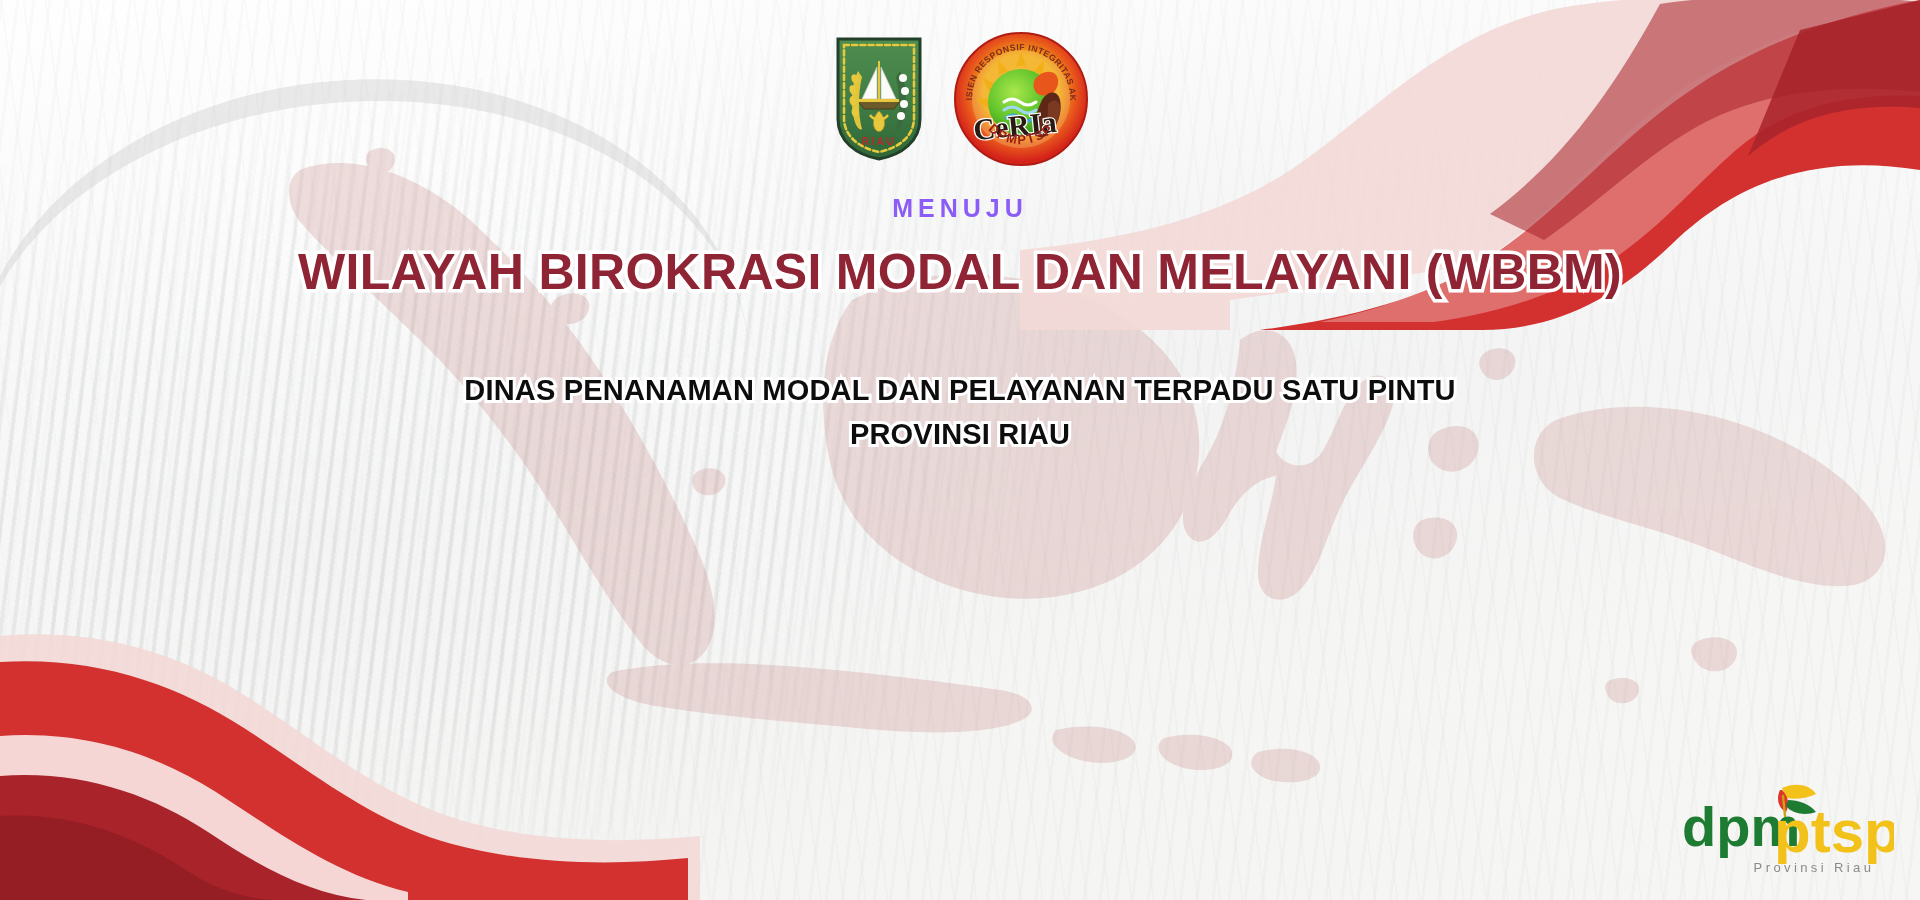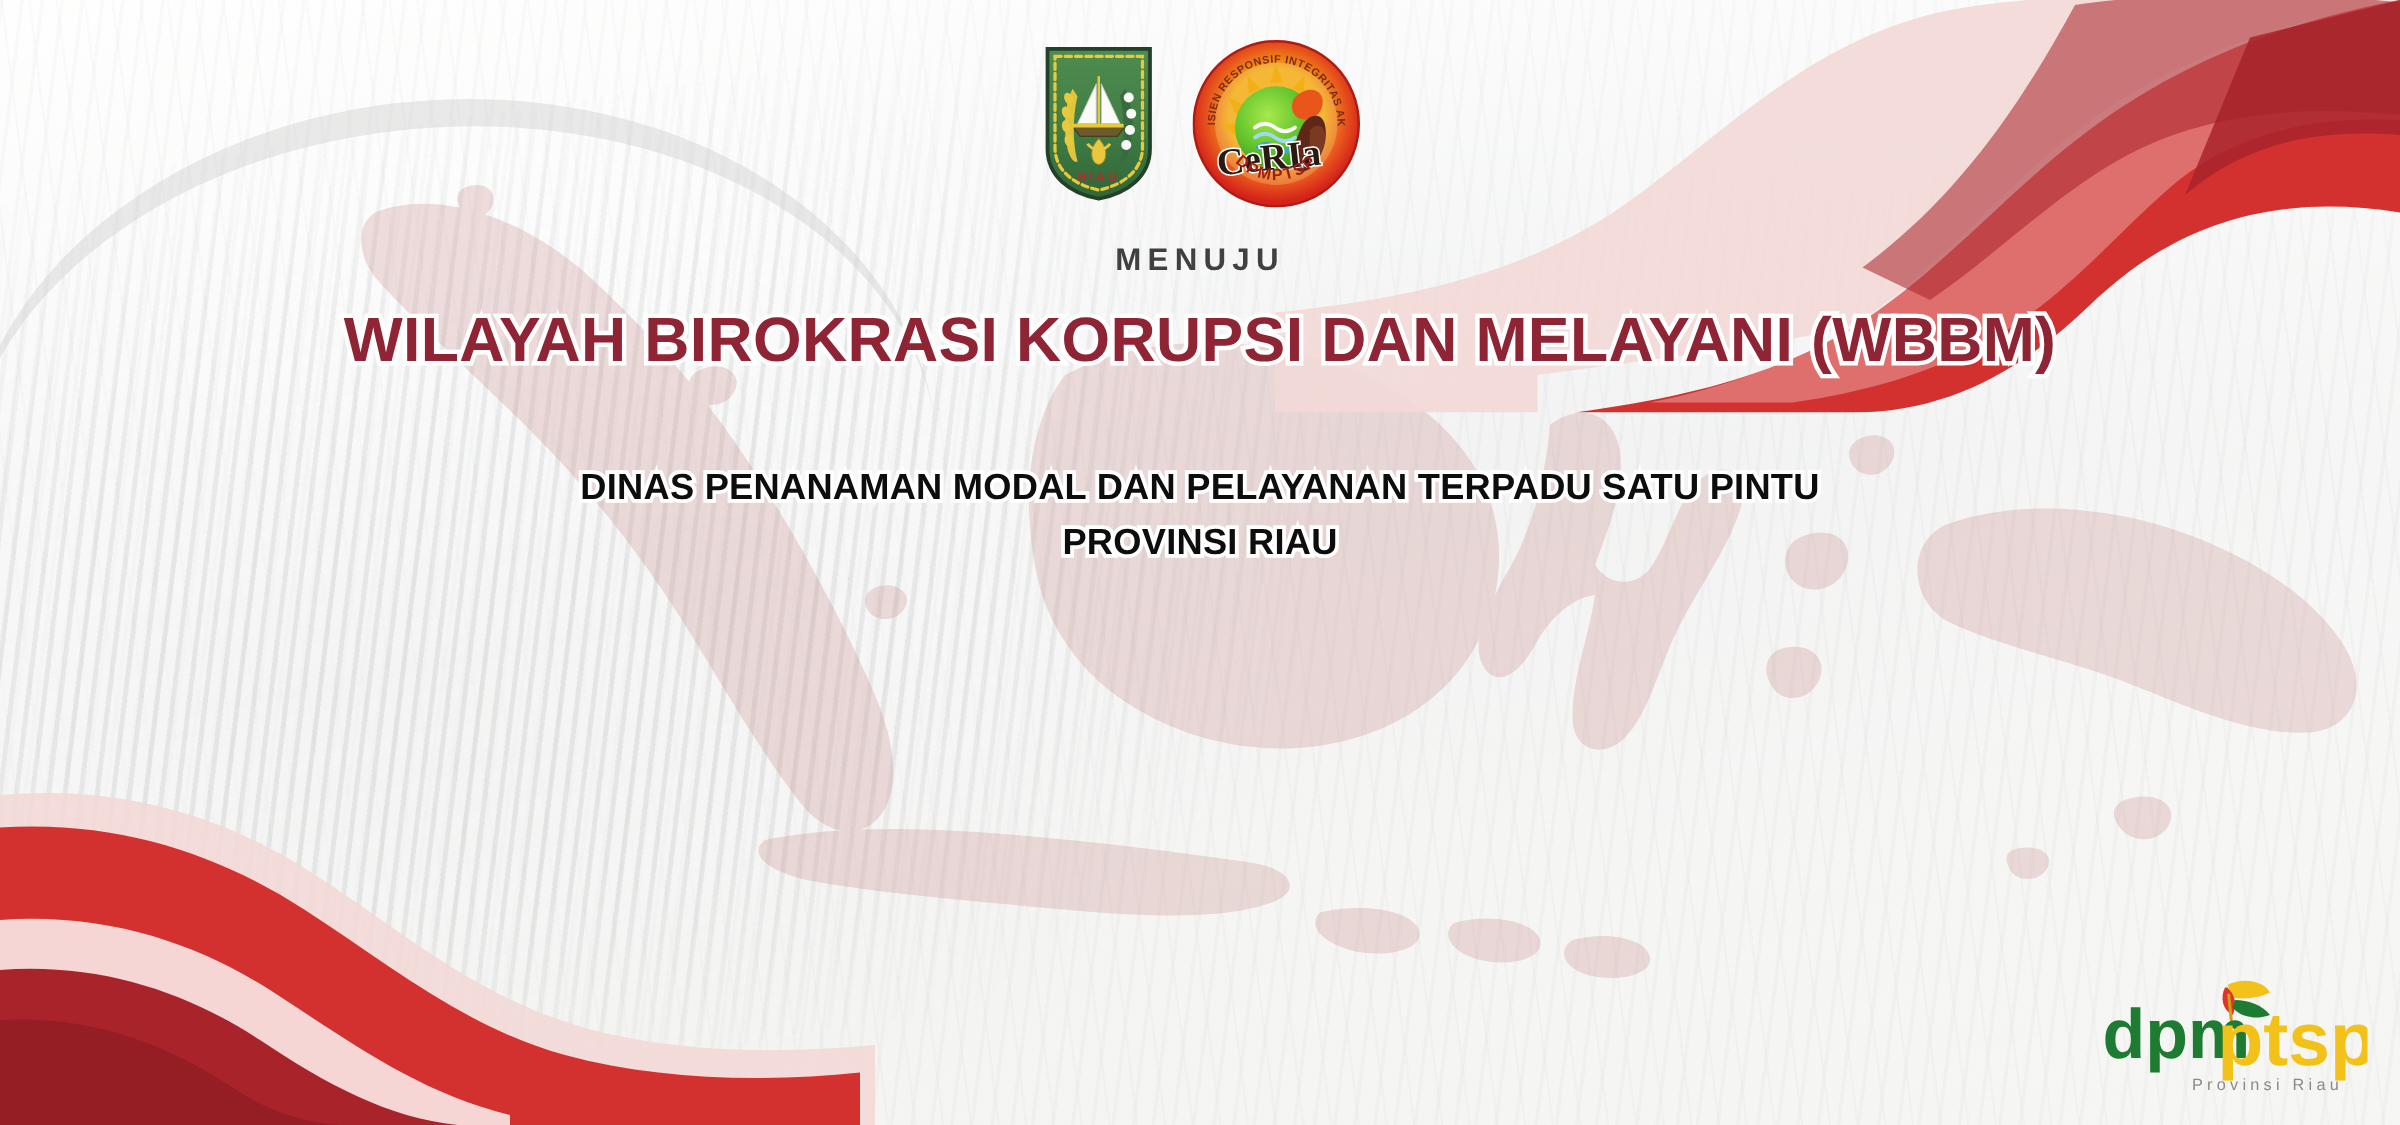--- a/index.html
+++ b/index.html
@@ -102,21 +102,21 @@
     margin-top:22px;
     -webkit-text-stroke:7px #ffffff;
     paint-order:stroke fill;
     letter-spacing:0.5px;
     white-space:nowrap;
   }
 
   .line-menuju {
     font-size:25px;
     font-weight:900;
-    color:#404040;
+    color:#8b5cf6;
     letter-spacing:5px;
     margin-top:24px;
     line-height:1;
   }
 
   .line-wbbm {
     font-size:50px;
     font-weight:900;
     color:#8E2434;
     line-height:1;
@@ -356,21 +356,21 @@
             <textPath href="#arcBot" startOffset="50%" text-anchor="middle">DPMPTSP</textPath>
           </text>
         </svg>
       </span>
     </div>
 
 
 
     <div class="line-menuju">MENUJU</div>
 
-    <div class="line-wbbm">WILAYAH BIROKRASI KORUPSI DAN MELAYANI (WBBM)</div>
+    <div class="line-wbbm">WILAYAH BIROKRASI MODAL DAN MELAYANI (WBBM)</div>
 
     <div class="org-block">
       <div class="line-dinas">DINAS PENANAMAN MODAL DAN PELAYANAN TERPADU SATU PINTU</div>
       <div class="line-provinsi">PROVINSI RIAU</div>
     </div>
   </div>
 
   <div class="corner-logo">
     <svg viewBox="0 0 230 110" aria-hidden="true">
 

